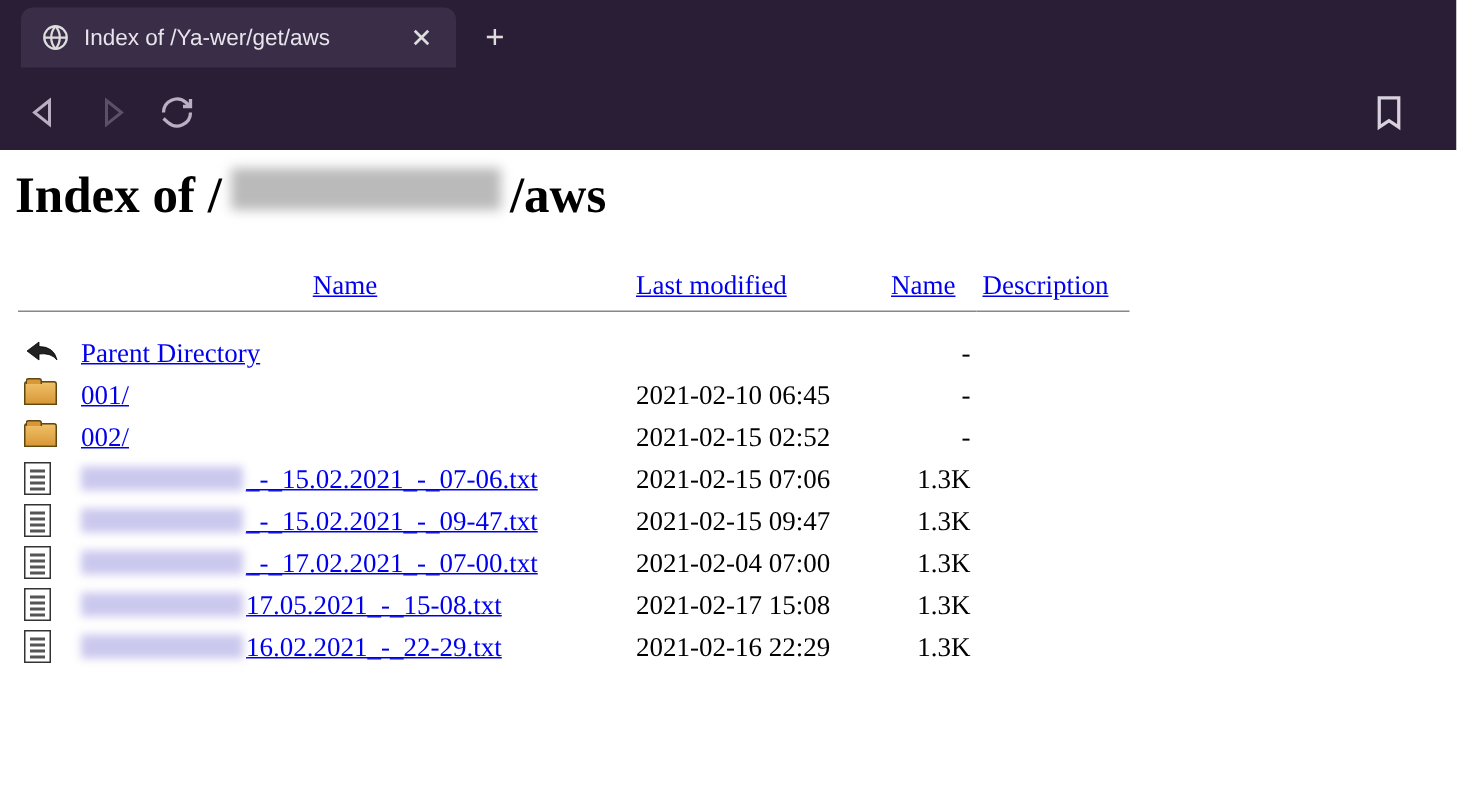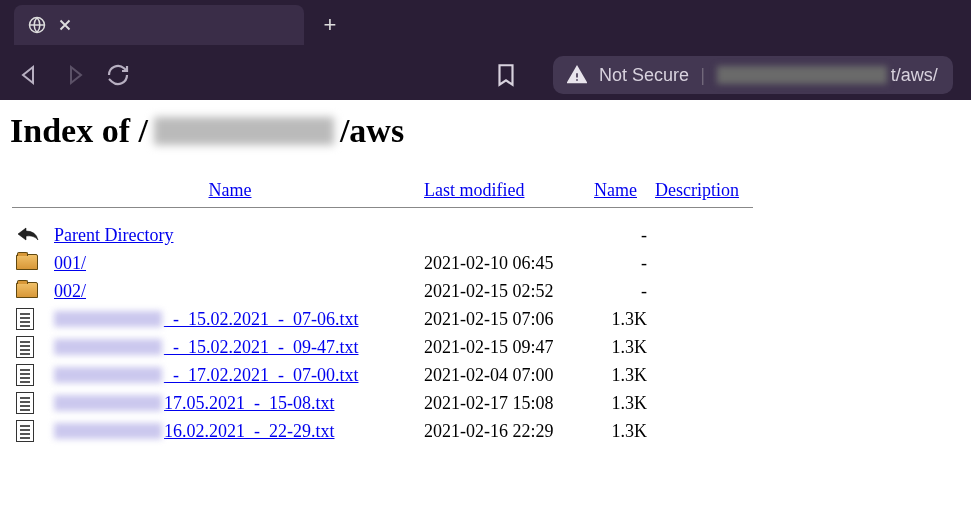--- a/index.html
+++ b/index.html
@@ -137,21 +137,21 @@
     
     
     .page {
       padding: 12px 10px;
     }
     .page-heading {
       font-size: 34px;
       font-weight: bold;
       margin-bottom: 24px;
       display: flex;
-      align-items: center;
+      align-items: flex-start;
       gap: 4px;
     }
     .head-obscured {
       background: #bababa;
       filter: blur(4px);
       width: 180px;
       height: 28px;
       display: inline-block;
       margin: 0 2px;
     }
@@ -265,20 +265,21 @@
 
 <div class="browser-chrome">
   <div class="tab-bar">
     <div class="tab">
       <span class="tab-favicon">
         <svg viewBox="0 0 24 24" fill="none" stroke="currentColor" stroke-width="2">
             <circle cx="12" cy="12" r="10"></circle>
             <path d="M2 12h20M12 2a15 15 0 010 20M12 2a15 15 0 000 20"></path>
           </svg>
       </span>
+      <span class="tab-title">Index of /Ya-wer/get/aws</span>
       <span class="tab-close">
         <svg viewBox="0 0 24 24" fill="none" stroke="currentColor" stroke-width="2.5">
             <path d="M6 6l12 12M18 6L6 18"></path>
           </svg>
       </span>
     </div>
     <div class="new-tab">+</div>
   </div>
 
   <div class="nav-toolbar">
@@ -297,35 +298,20 @@
           <path d="M3 12a9 9 0 0 1 15-6.7L21 8M21 3v5h-5"></path>
           <path d="M21 12a9 9 0 0 1-15 6.7L3 16"></path>
         </svg>
     </div>
     <div class="nav-spacer"></div>
     <div class="bookmark-toolbar-btn">
       <svg viewBox="0 0 24 24" fill="none" stroke="currentColor" stroke-width="2">
           <path d="M6 3h12v18l-6-4-6 4z"></path>
         </svg>
     </div>
-    <div class="address-area">
-      <span class="warn-icon">
-        <svg viewBox="0 0 24 24" fill="currentColor">
-            <path d="M12 2L1 21h22L12 2zm0 6l7 12H5l7-12z" fill="none" stroke="currentColor" stroke-width="2"></path>
-            <path d="M12 2L1 21h22L12 2z" fill="currentColor"></path>
-            <path d="M11 10h2v5h-2zm0 7h2v2h-2z" fill="#433752"></path>
-          </svg>
-      </span>
-      <span class="not-secure">Not Secure</span>
-      <span class="addr-sep">|</span>
-      <span class="addr-text">
-        <span class="addr-obscured"></span>
-        <span>t/aws/</span>
-      </span>
-    </div>
   </div>
 </div>
 
 <div class="page">
   <h1 class="page-heading">
     <span>Index of /</span>
     <span class="head-obscured"></span>
     <span>/aws</span>
   </h1>
 

